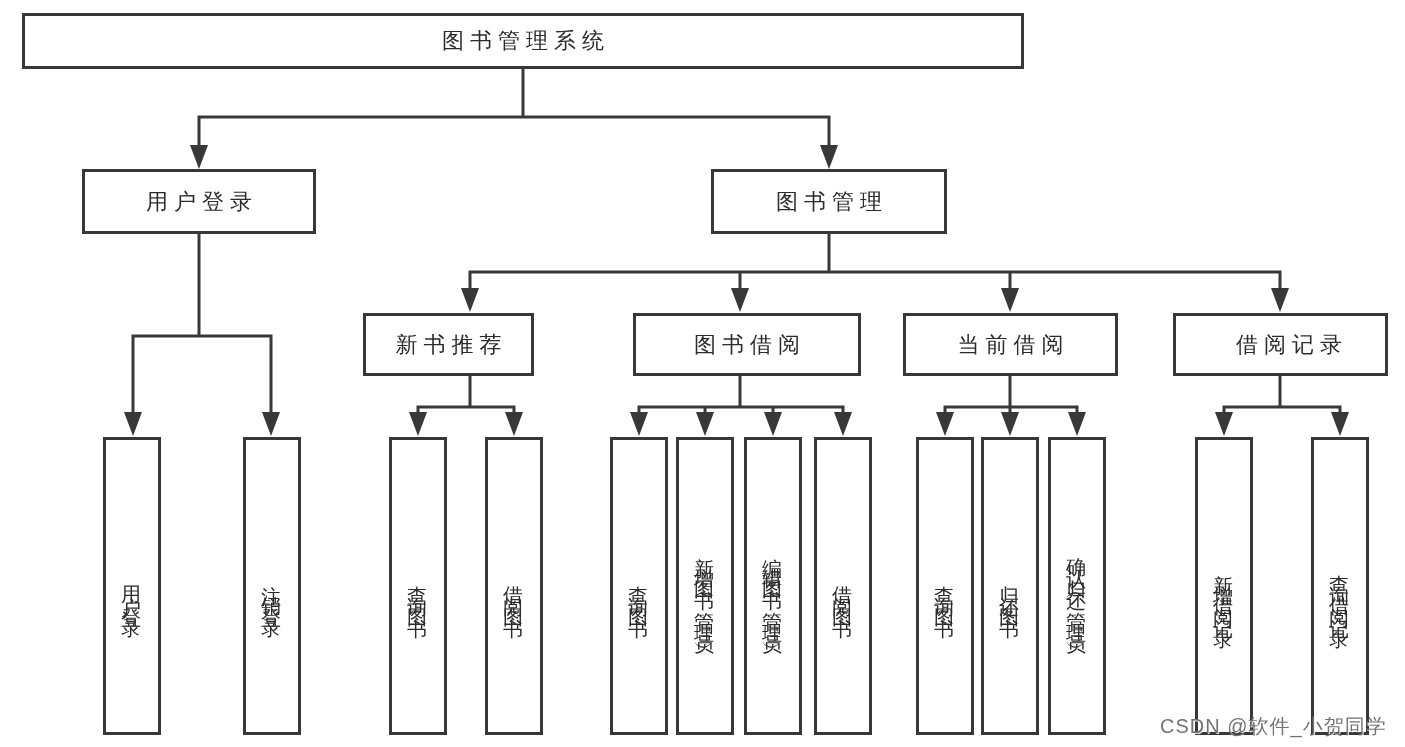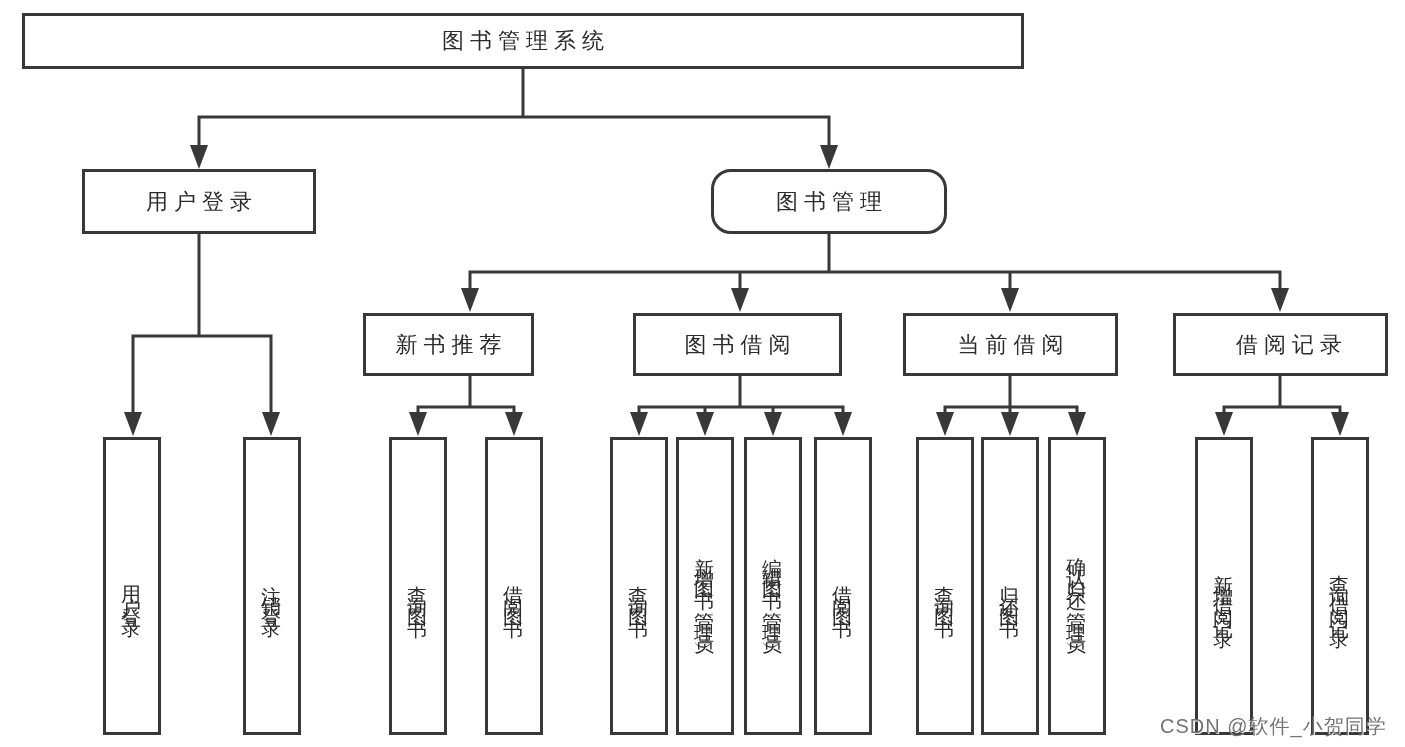--- a/index.html
+++ b/index.html
@@ -16,24 +16,24 @@
     font-size:22px;letter-spacing:6px;padding-left:6px;white-space:nowrap;color:#2b2b2b;
   }
   .vlabel{
     writing-mode:vertical-rl;font-size:20px;letter-spacing:11px;padding-top:11px;
     color:#2b2b2b;white-space:nowrap;
   }
   
   .n-root{left:22px;top:13px;width:1002px;height:56px;}
   
   .n-login{left:82px;top:169px;width:234px;height:65px;}
-  .n-manage{left:711px;top:169px;width:236px;height:65px;border-radius:20px;}
+  .n-manage{left:711px;top:169px;width:236px;height:65px;}
   
   .n-recommend{left:363px;top:313px;width:171px;height:63px;}
-  .n-borrow{left:633px;top:313px;width:209px;height:63px;}
+  .n-borrow{left:633px;top:313px;width:228px;height:63px;}
   .n-current{left:903px;top:313px;width:215px;height:63px;align-items:center;}
   .n-records{left:1173px;top:313px;width:215px;height:63px;padding-left:17px;}
   
   .vbox{top:437px;width:58px;height:298px;}
   .v-u1{left:103px;} .v-u2{left:243px;}
   .v-n1{left:389px;} .v-n2{left:485px;}
   .v-b1{left:610px;} .v-b2{left:676px;} .v-b3{left:744px;} .v-b4{left:814px;}
   .v-c1{left:916px;} .v-c2{left:981px;} .v-c3{left:1048px;}
   .v-r1{left:1195px;} .v-r2{left:1311px;}
   .watermark{

